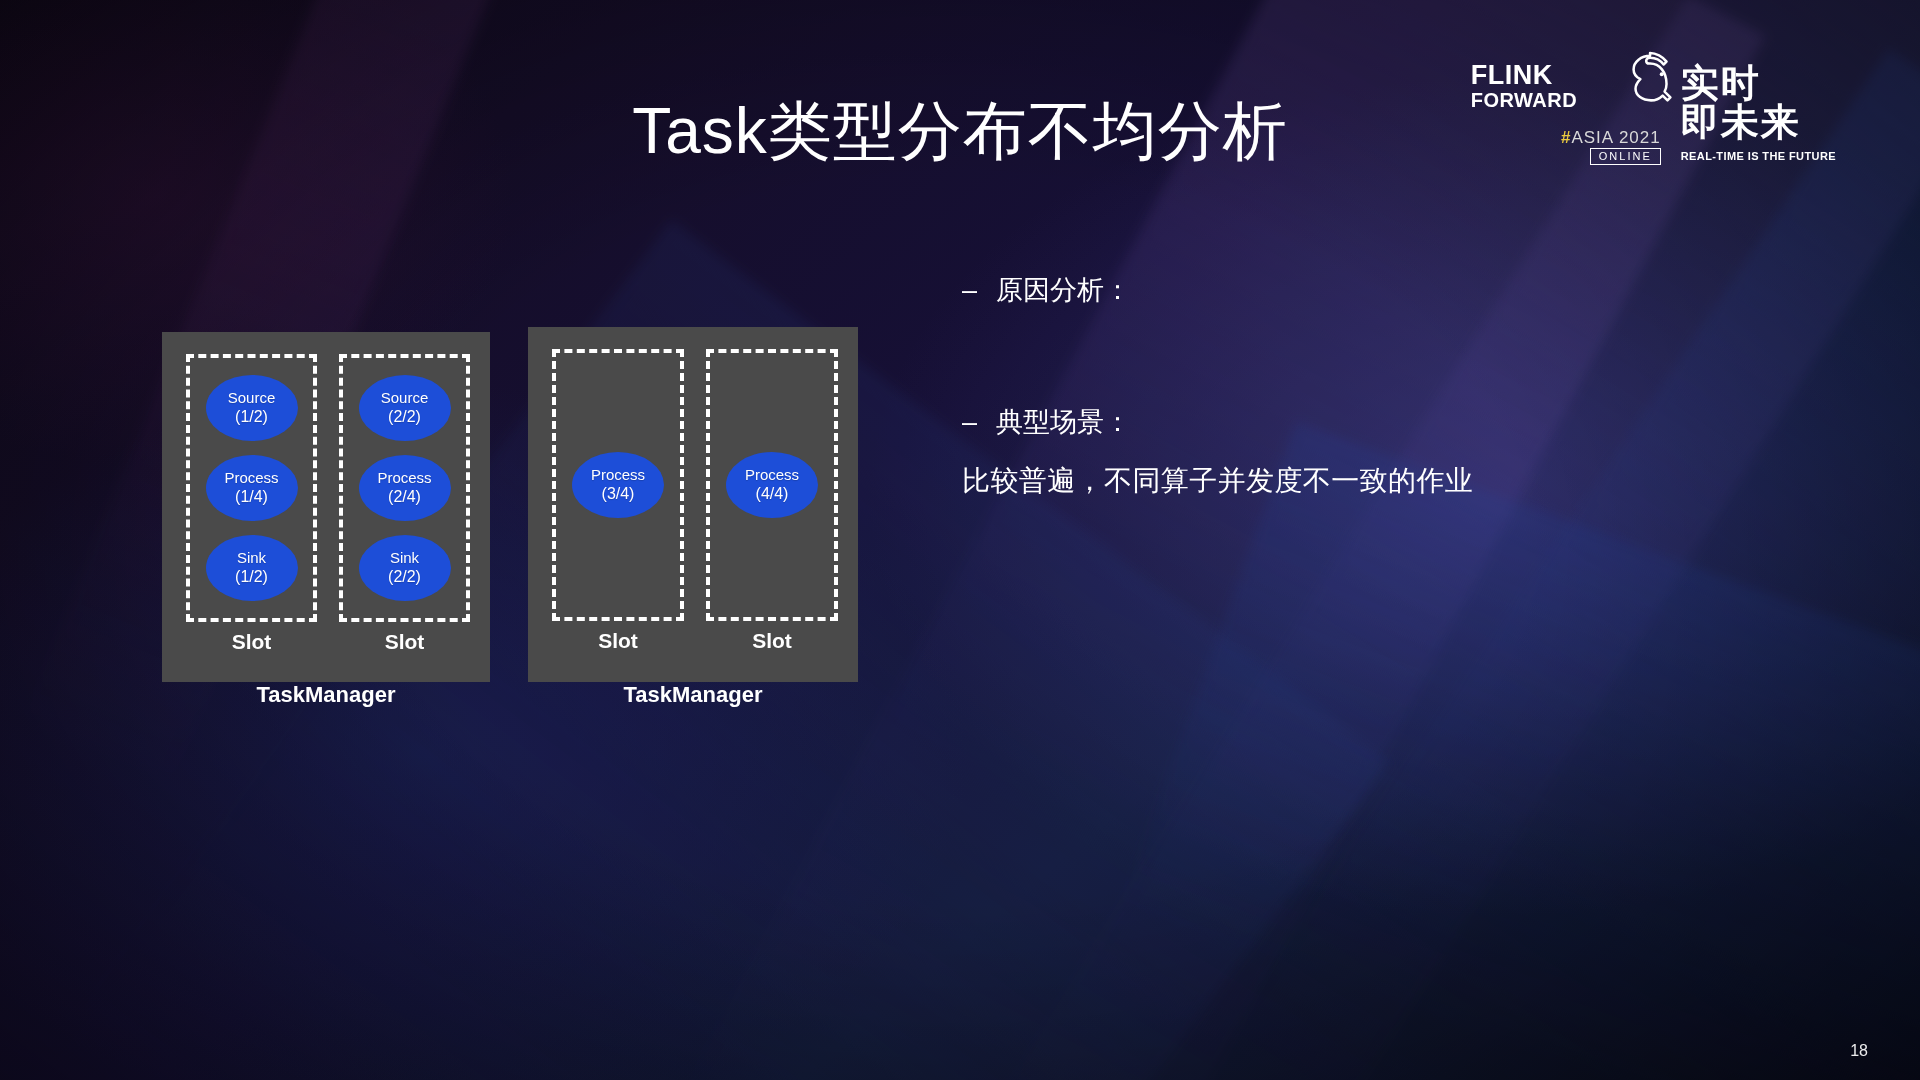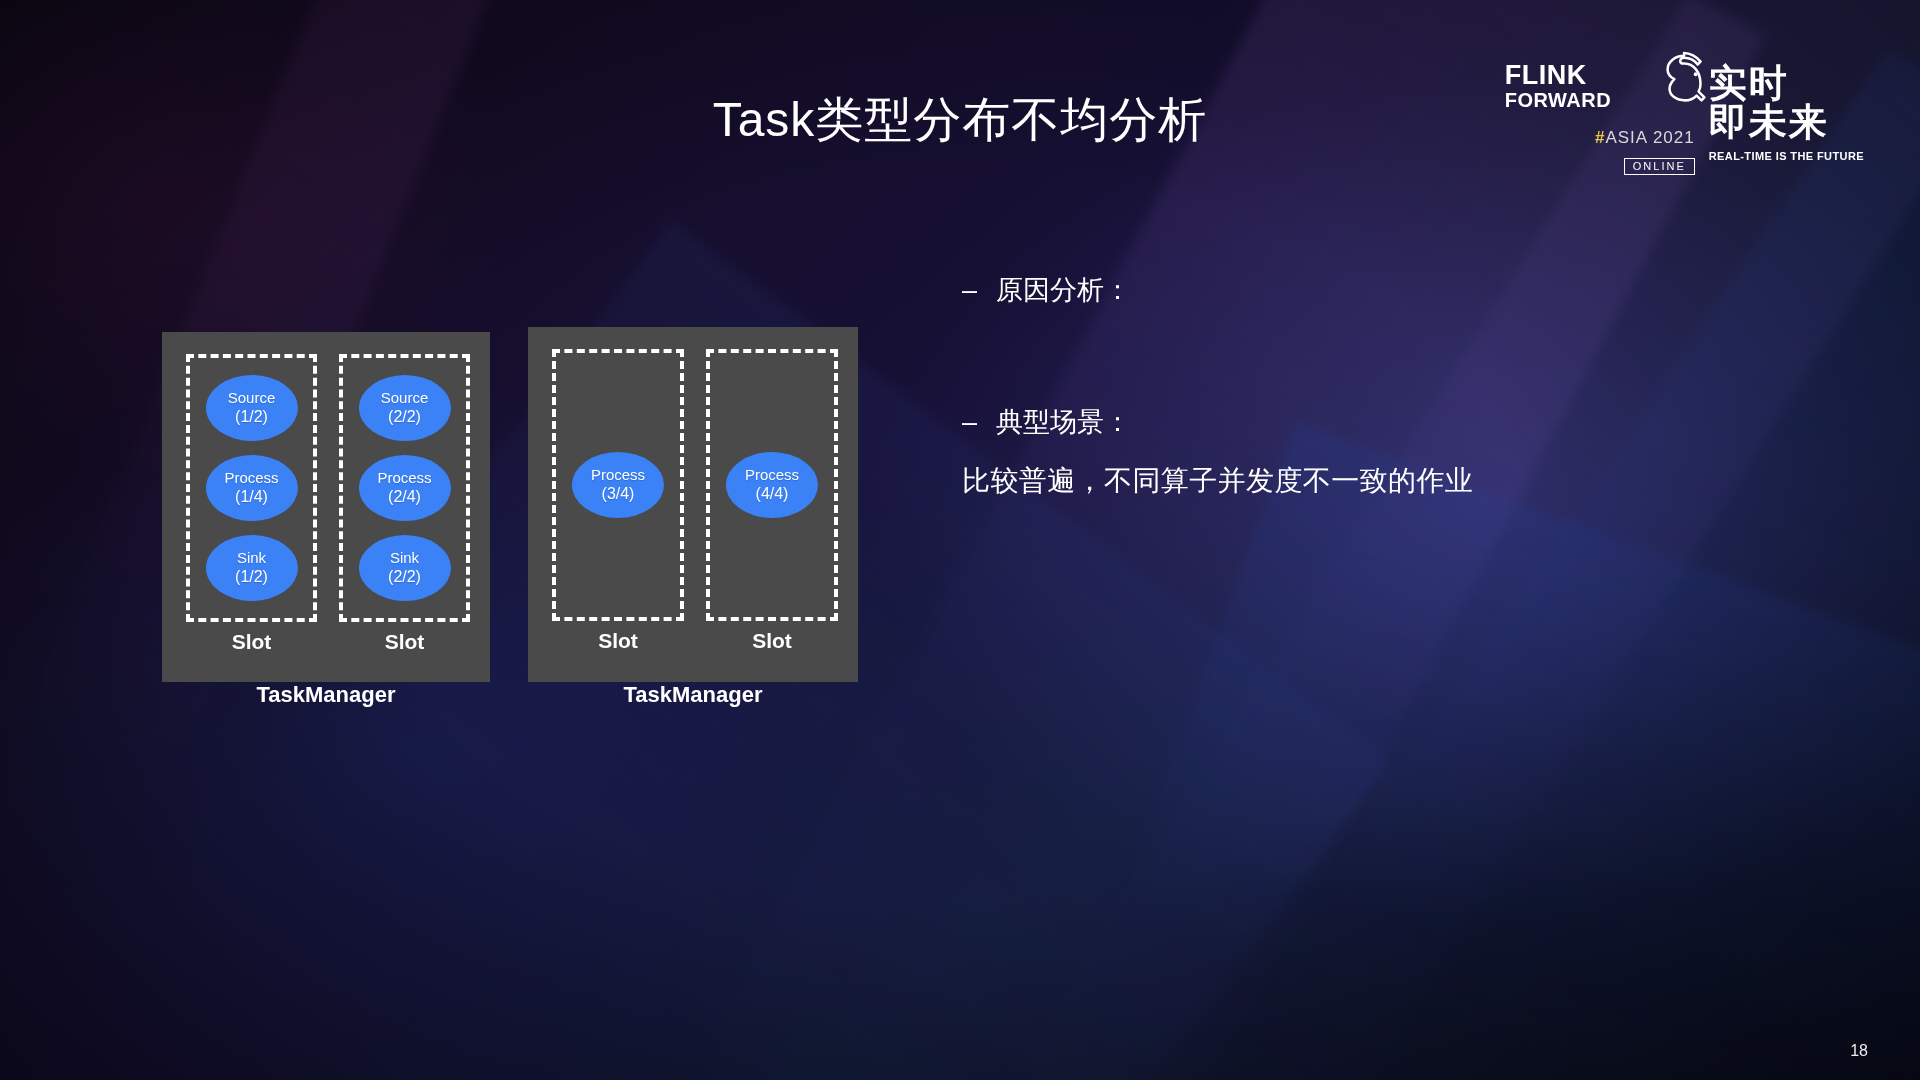--- a/index.html
+++ b/index.html
@@ -63,55 +63,55 @@
     pointer-events: none;
   }
 
   
   .slide-title {
     position: absolute;
     left: 0; right: 0;
     top: 88px;
     text-align: center;
     color: #ffffff;
-    font-size: 48px;
+    font-size: 64px;
     font-weight: 400;
     letter-spacing: 1px;
     white-space: nowrap;
   }
 
   
   .logo {
     position: absolute;
     top: 62px;
-    right: 56px;
+    right: 84px;
     display: flex;
     align-items: flex-start;
-    gap: 14px;
+    gap: 20px;
   }
   .logo-left { position: relative; width: 190px; }
   .logo-flink, .logo-forward {
     color: #ffffff;
     font-weight: bold;
     font-size: 27px;
     letter-spacing: 0.5px;
     line-height: 1.02;
   }
   .logo-forward { font-size: 20px; }
   .logo-asia {
     margin-top: 18px;
     font-size: 17px;
     color: #d9d9d9;
     letter-spacing: 1px;
     text-align: right;
     font-weight: 300;
   }
   .logo-asia .hash { color: #e9c93f; font-weight: bold; }
   .logo-online {
-    margin-top: 10px;
+    margin-top: 0;
     display: flex;
     justify-content: flex-end;
   }
   .logo-online span {
     border: 1px solid #ffffff;
     color: #ffffff;
     font-size: 11px;
     letter-spacing: 2px;
     padding: 1px 8px 2px;
   }
@@ -155,21 +155,21 @@
     display: flex;
     flex-direction: column;
     align-items: center;
     justify-content: center;
     gap: 14px;
   }
   .node {
     width: 92px;
     height: 66px;
     border-radius: 50%;
-    background: #3b82f6;
+    background: #1d4ed8;
     color: #ffffff;
     display: flex;
     flex-direction: column;
     align-items: center;
     justify-content: center;
     font-size: 15px;
     line-height: 1.25;
     text-shadow: 0 1px 1px rgba(0,0,0,0.18);
   }
   .node .n-sub { font-size: 16px; }

